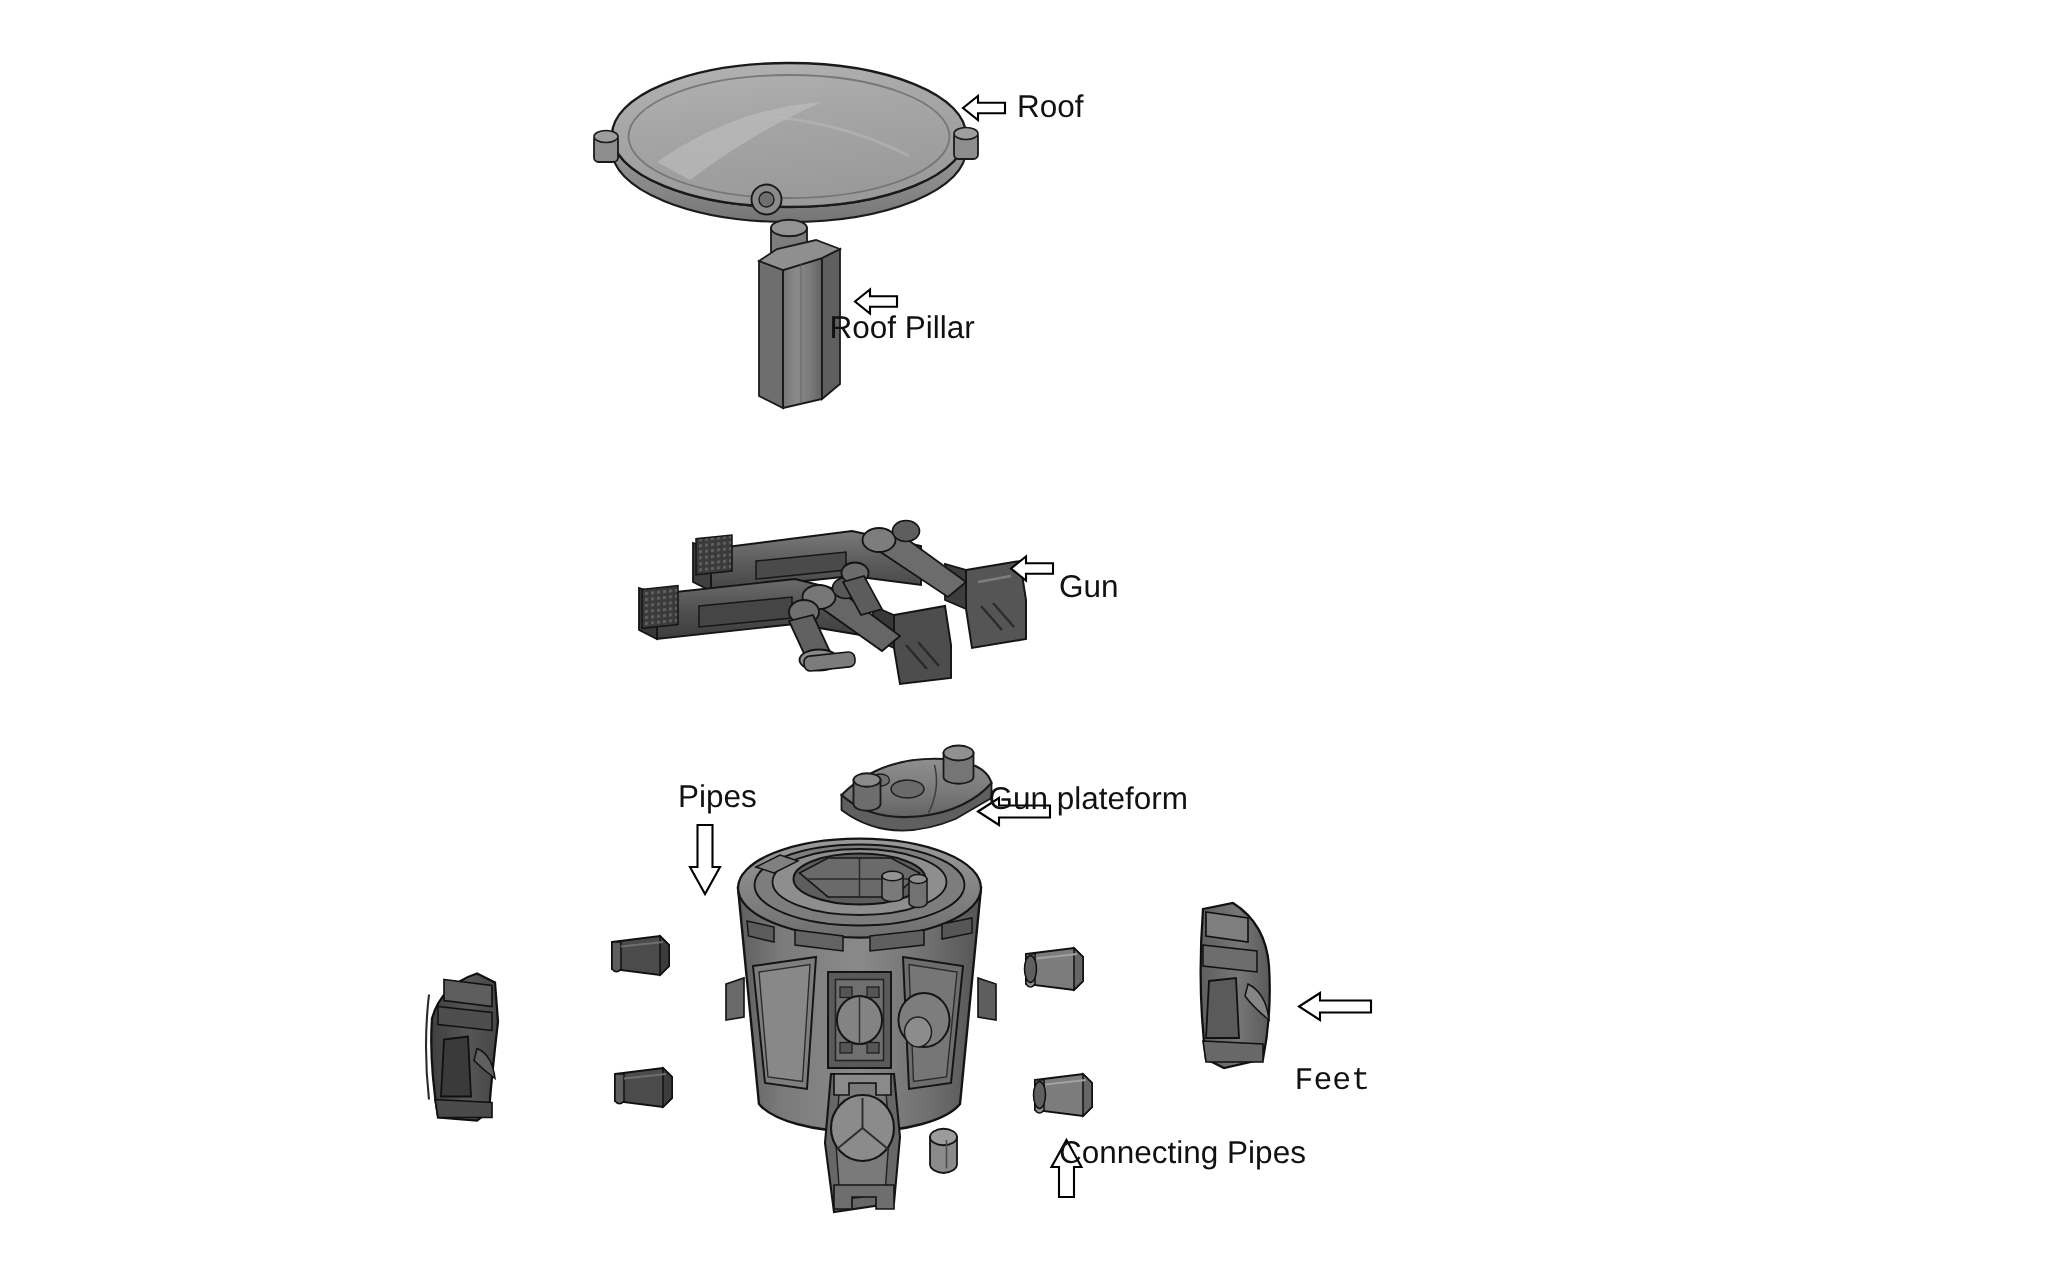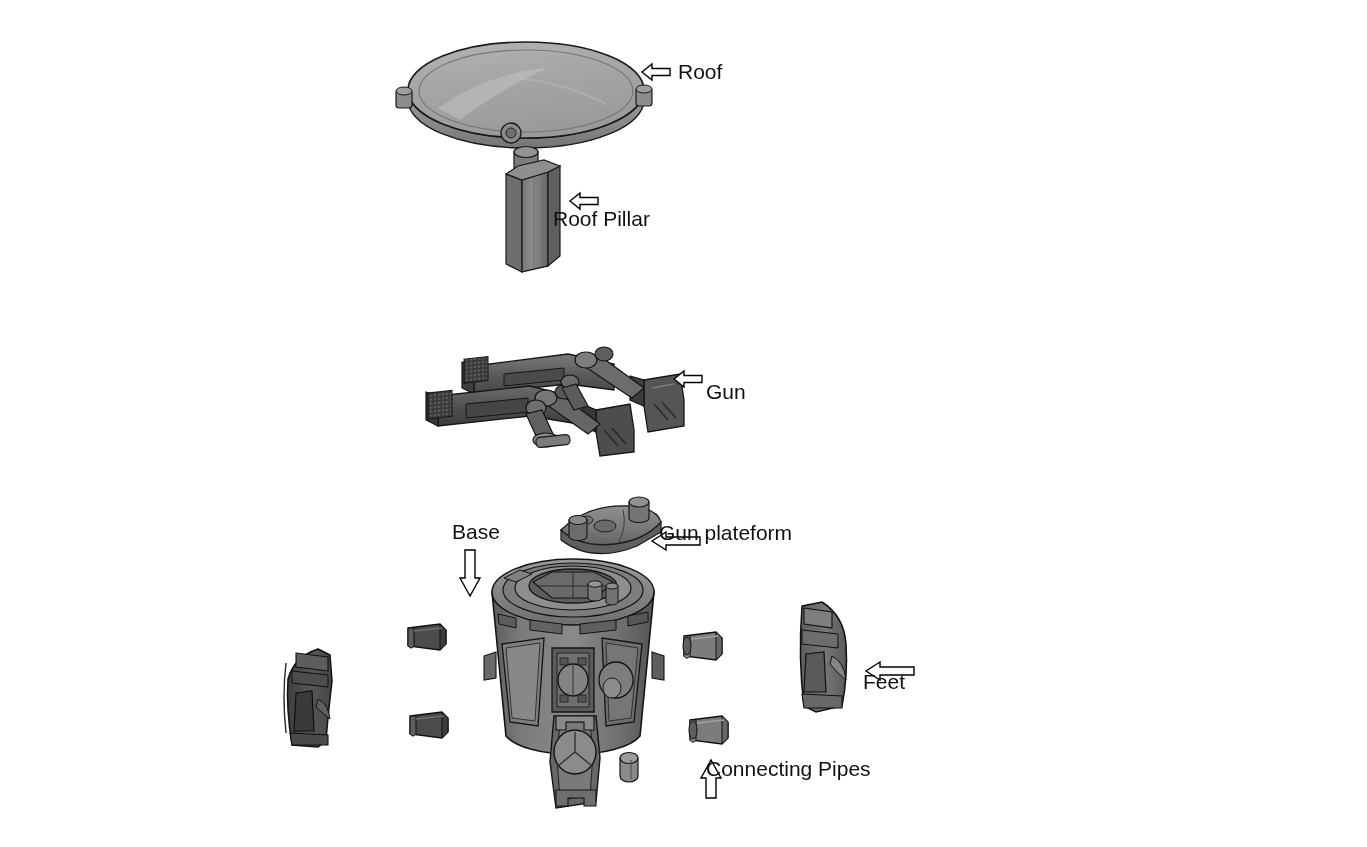--- a/index.html
+++ b/index.html
@@ -277,21 +277,21 @@
 
   <svg class="arrow" style="left:612px;top:752px;" width="34" height="32" viewBox="0 0 34 32">
     <path d="M8,6 L8,24 A9,6 0 0 0 26,24 L26,6 Z" fill="#8a8a8a" stroke="#141414" stroke-width="1.2"></path>
     <ellipse cx="17" cy="6" rx="9" ry="5.5" fill="#9b9b9b" stroke="#141414" stroke-width="1.2"></ellipse>
     <line x1="19" y1="8" x2="19" y2="27" stroke="#4a4a4a" stroke-width="1"></line>
   </svg>
 
   <svg class="arrow" style="left:457px;top:548px;" width="26" height="50" viewBox="0 0 26 50">
     <path d="M13,48 L3,30 L8,30 L8,2 L18,2 L18,30 L23,30 Z" fill="#ffffff" stroke="#000000" stroke-width="1.4" stroke-linejoin="miter"></path>
   </svg>
-  <div class="lbl" style="left:452px;top:521px;">Base</div>
+  <div class="lbl" style="left:452px;top:521px;">Pipes</div>
 
   <svg class="arrow" style="left:278px;top:645px;" width="62" height="108" viewBox="0 0 62 108">
     <defs>
       <linearGradient id="gFootL" x1="0" y1="0" x2="1" y2="0">
         <stop offset="0%" stop-color="#3f3f3f"></stop>
         <stop offset="55%" stop-color="#565656"></stop>
         <stop offset="100%" stop-color="#464646"></stop>
       </linearGradient>
     </defs>
     <path d="M40,4 L52,10 L54,36 Q50,70 48,96 L40,102 L14,100 Q8,62 10,34 Q16,12 40,4 Z" fill="url(#gFootL)" stroke="#101010" stroke-width="1.5"></path>
@@ -315,21 +315,21 @@
     <path d="M14,8 L42,12 L42,28 L14,24 Z" fill="#7e7e7e" stroke="#101010" stroke-width="1.1"></path>
     <path d="M12,30 L48,34 L48,48 L12,44 Z" fill="#6d6d6d" stroke="#101010" stroke-width="1"></path>
     <path d="M16,54 L34,52 L36,92 L14,92 Z" fill="#5a5a5a" stroke="#101010" stroke-width="1.2"></path>
     <path d="M42,56 Q54,62 56,80 Q46,72 40,64 Z" fill="#858585" stroke="#121212" stroke-width="1"></path>
     <path d="M12,94 L52,96 L52,108 L14,108 Z" fill="#686868" stroke="#101010" stroke-width="1.1"></path>
   </svg>
 
   <svg class="arrow" style="left:864px;top:660px;" width="52" height="22" viewBox="0 0 52 22">
     <path d="M2,11 L16,2 L16,7 L50,7 L50,15 L16,15 L16,20 Z" fill="#ffffff" stroke="#000000" stroke-width="1.4" stroke-linejoin="miter"></path>
   </svg>
-  <div class="lbl" style="left:863px;top:671px;">Feet</div>
+  <div class="lbl" style="left:863px;top:711px;font-family:Liberation Mono, monospace;">Feet</div>
 
   <svg class="arrow" style="left:402px;top:622px;" width="50" height="32" viewBox="0 0 50 32">
     <path d="M6,6 L38,2 L44,8 L44,22 L38,28 L6,24 Z" fill="#4b4b4b" stroke="#101010" stroke-width="1.3"></path>
     <path d="M6,6 L6,24 A5,9 0 0 0 12,24 L12,6 Z" fill="#5e5e5e" stroke="#101010" stroke-width="1"></path>
     <path d="M38,2 L44,8 L44,22 L38,28 Z" fill="#3c3c3c" stroke="#101010" stroke-width="1"></path>
     <line x1="12" y1="9" x2="40" y2="6" stroke="#6e6e6e" stroke-width="1.4"></line>
   </svg>
 
   <svg class="arrow" style="left:404px;top:708px;" width="50" height="32" viewBox="0 0 50 32">
     <path d="M6,8 L38,4 L44,10 L44,24 L38,30 L6,26 Z" fill="#4b4b4b" stroke="#101010" stroke-width="1.3"></path>

